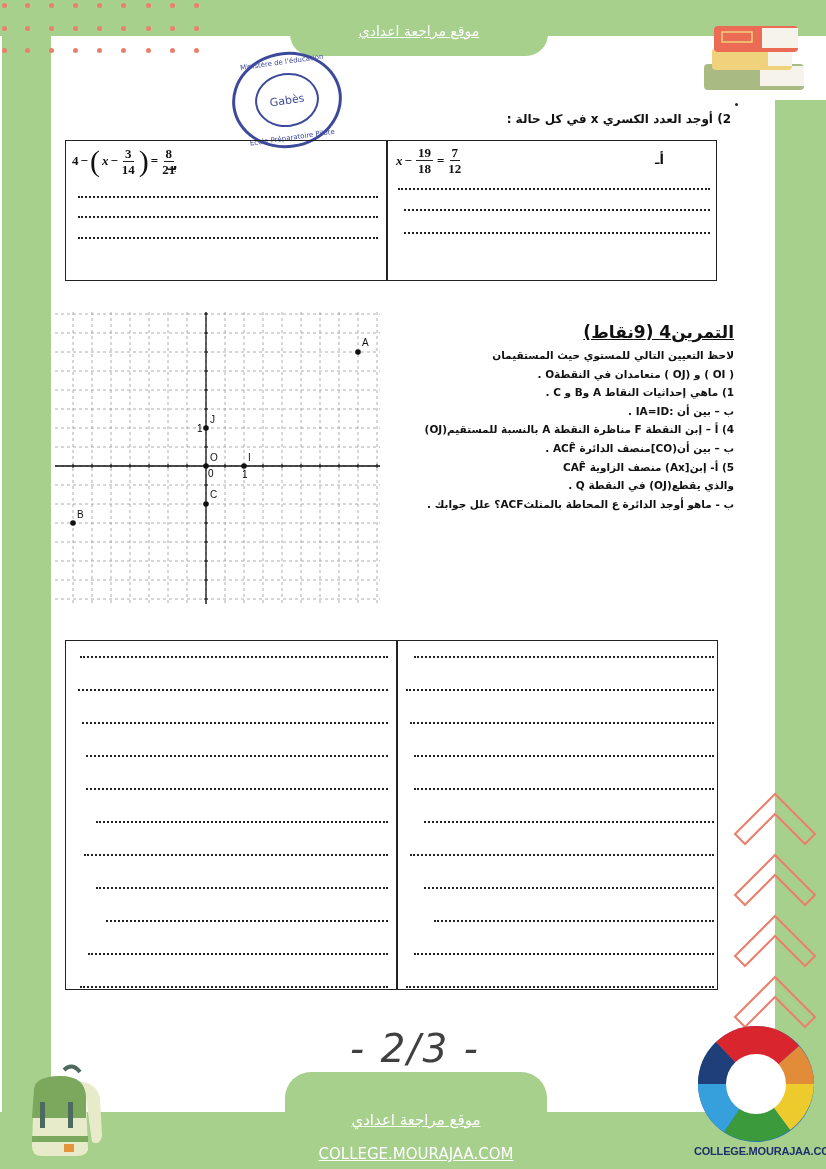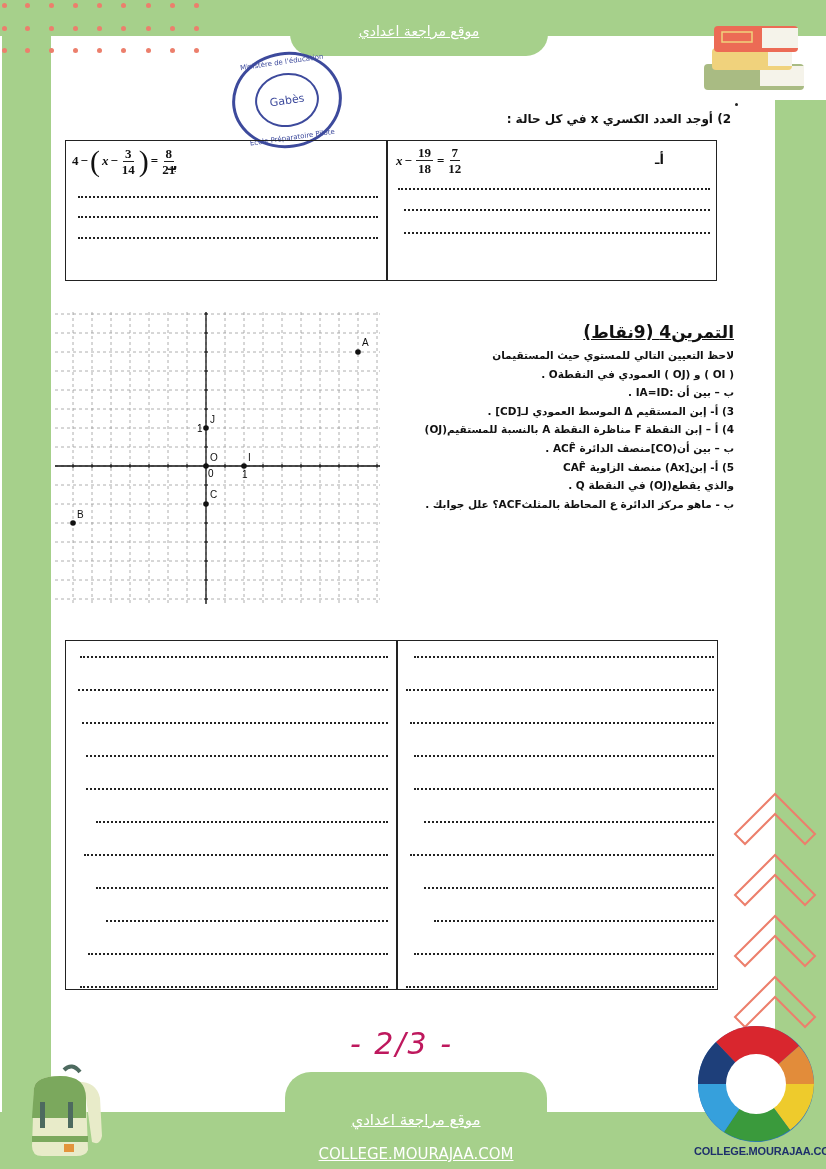--- a/index.html
+++ b/index.html
@@ -52,21 +52,21 @@
   .label-ar { position: absolute; font-weight: bold; font-size: 13px; direction: rtl; }
 
   
   .ex-title { position: absolute; right: 92px; top: 322px; font-size: 17px; font-weight: bold; text-decoration: underline; direction: rtl; }
   .ex-lines { position: absolute; right: 92px; top: 346px; width: 310px; direction: rtl; font-size: 10.5px; font-weight: bold; line-height: 18.6px; }
 
   
   .graph { position: absolute; left: 55px; top: 312px; width: 325px; height: 292px; }
 
   
-  .pagenum { position: absolute; left: 350px; top: 1026px; color: #be185d; font-size: 30px; font-family: "DejaVu Sans", sans-serif; font-style: italic; letter-spacing: 2px; }
+  .pagenum { position: absolute; left: 350px; top: 1026px; color: #404040; font-size: 39px; font-family: "DejaVu Sans", sans-serif; font-style: italic; letter-spacing: 2px; }
 
   
   .books { position: absolute; left: 700px; top: 12px; width: 116px; height: 80px; }
   .backpack { position: absolute; left: 16px; top: 1058px; width: 96px; height: 100px; }
   .wheel { position: absolute; left: 694px; top: 1022px; width: 124px; height: 124px; }
   .brand { position: absolute; left: 694px; top: 1145px; width: 130px; font-size: 11px; font-weight: bold; color: #1e2f6b; font-family: "Liberation Sans", sans-serif; letter-spacing: -0.2px; }
   .chevrons { position: absolute; left: 733px; top: 790px; width: 90px; height: 240px; }
 </style>
 </head>
 <body>
@@ -260,28 +260,28 @@
     <circle cx="151" cy="116" r="2.8" fill="#111"></circle>
     <text x="155" y="111" font-size="10" font-family="Liberation Sans, sans-serif" fill="#111">J</text>
     <text x="153" y="165" font-size="10" font-family="Liberation Sans, sans-serif">0</text>
     <text x="187" y="166" font-size="10" font-family="Liberation Sans, sans-serif">1</text>
     <text x="142" y="120" font-size="10" font-family="Liberation Sans, sans-serif">1</text>
   </svg>
 
 <div class="ex-title">التمرين4 (9نقاط)</div>
 <div class="ex-lines">
   <div>لاحظ التعيين التالي للمستوي حيث المستقيمان</div>
-  <div>( OI ) و (OJ ) العمودي في النقطةO .</div>
+  <div>( OI ) و (OJ ) متعامدان في النقطةO .</div>
+  <div>1) ماهي إحداثيات النقاط A وB و C .</div>
   <div>ب – بين أن :IA=ID .</div>
-  <div>3) أ- إبن المستقيم Δ الموسط العمودي لـ[CD] .</div>
   <div>4) أ – إبن النقطة F مناظرة النقطة A بالنسبة للمستقيم(OJ)</div>
   <div>ب – بين أن(CO]منصف الدائرة ACF̂ .</div>
   <div>5) أ- إبن[Ax) منصف الزاوية CAF̂</div>
   <div>والذي يقطع(OJ) في النقطة Q .</div>
-  <div>ب - ماهو مركز الدائرة ع المحاطة بالمثلثACF؟ علل جوابك .</div>
+  <div>ب - ماهو أوجد الدائرة ع المحاطة بالمثلثACF؟ علل جوابك .</div>
 </div>
 
 <div class="box box2">
   <div class="divider"></div>
 </div>
 <div id="lines2">
     <div class="dotline" style="left: 80px; top: 656px; width: 308px;"></div>
     <div class="dotline" style="left: 414px; top: 656px; width: 300px;"></div>
     <div class="dotline" style="left: 78px; top: 689px; width: 310px;"></div>
     <div class="dotline" style="left: 406px; top: 689px; width: 308px;"></div>

